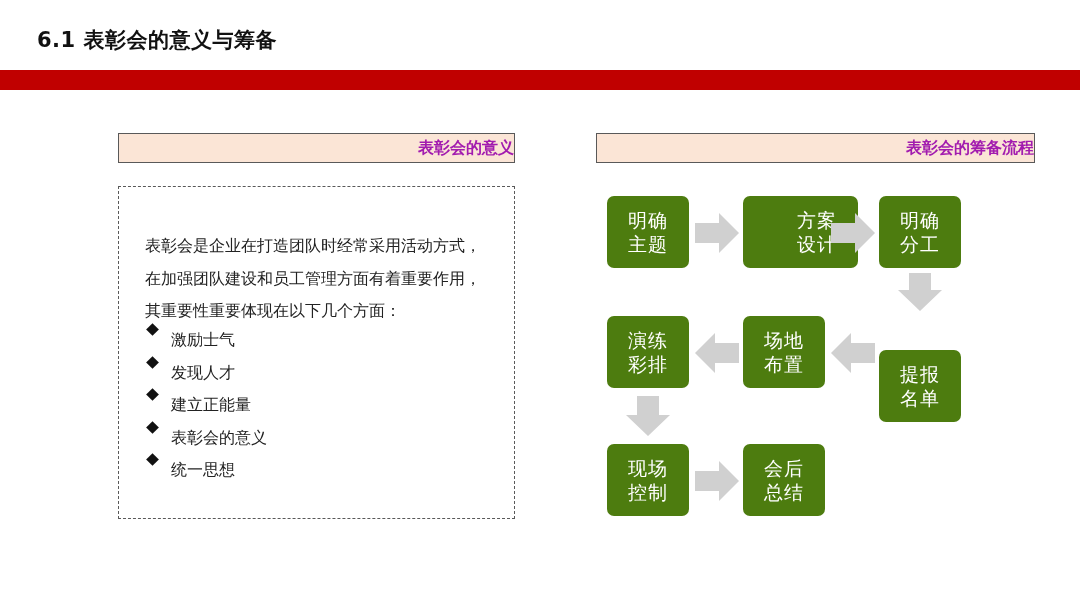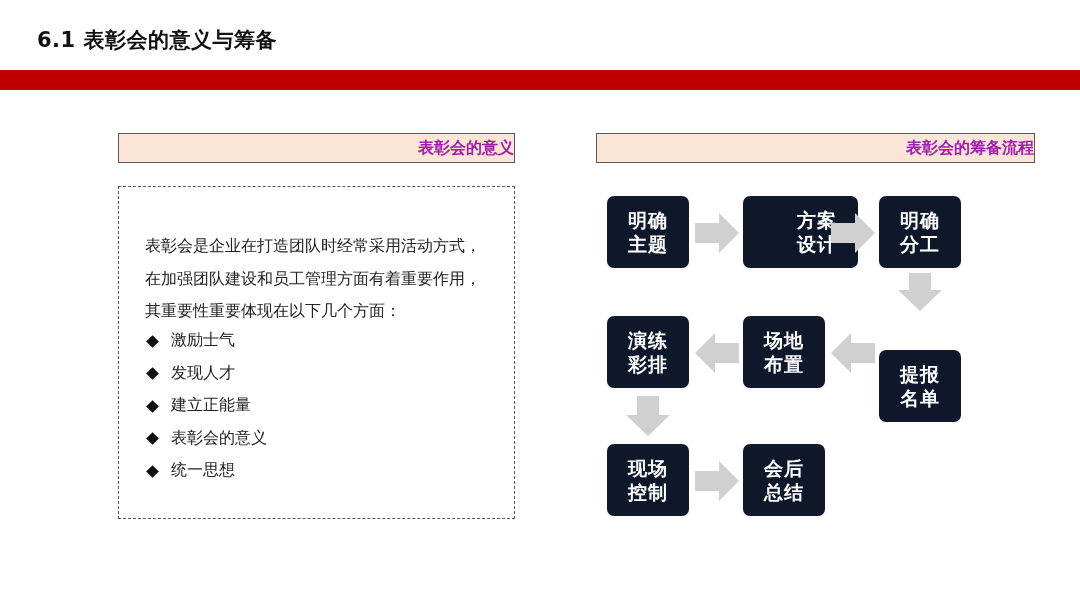--- a/index.html
+++ b/index.html
@@ -8,24 +8,24 @@
   .title { position:absolute; left:37px; top:26px; font-size:21px; font-weight:bold; color:#111; letter-spacing:0.5px; }
   .redbar { position:absolute; left:0; top:70px; width:1080px; height:20px; background:#c00000; }
   .section-head { position:absolute; height:30px; background:#fbe5d6; border:1px solid #595959;
                   box-sizing:border-box; text-align:right; line-height:28px; font-size:16px; font-weight:bold; color:#a21caf; }
   .left-head { left:118px; top:133px; width:397px; }
   .right-head { left:596px; top:133px; width:439px; }
   .desc-box { position:absolute; left:118px; top:186px; width:397px; height:333px; box-sizing:border-box;
               border:1.5px dashed #595959;font-family:Liberation Mono, monospace; }
   .desc-text { position:absolute; left:26px; top:44px; width:350px; font-size:16px; line-height:32.5px; color:#222; }
   .bullets { position:absolute; left:26px; top:138px; margin:0; padding:0; list-style:none; font-size:16px; line-height:32.5px; color:#222; }
-  .bullets li { display:flex; align-items:center; }
+  .bullets li { display:flex; }
   .diamond { display:inline-block; width:9px; height:9px; background:#111; transform:rotate(45deg); margin:0 14px 0 3px; }
-  .step { position:absolute; width:82px; height:72px; background:#0f172a; border-radius:7px;
-          color:#fff; font-weight:bold; font-size:19px; line-height:24px; display:flex; flex-direction:column;
+  .step { position:absolute; width:82px; height:72px; background:#4d7c0f; border-radius:7px;
+          color:#fff; font-weight:normal; font-size:19px; line-height:24px; display:flex; flex-direction:column;
           align-items:center; justify-content:center; text-align:center; letter-spacing:1px; }
   .arrow { position:absolute; }
 </style>
 </head>
 <body>
 
 <div class="title">6.1 表彰会的意义与筹备</div>
 <div class="redbar"></div>
 
 <div class="section-head left-head">表彰会的意义</div>

